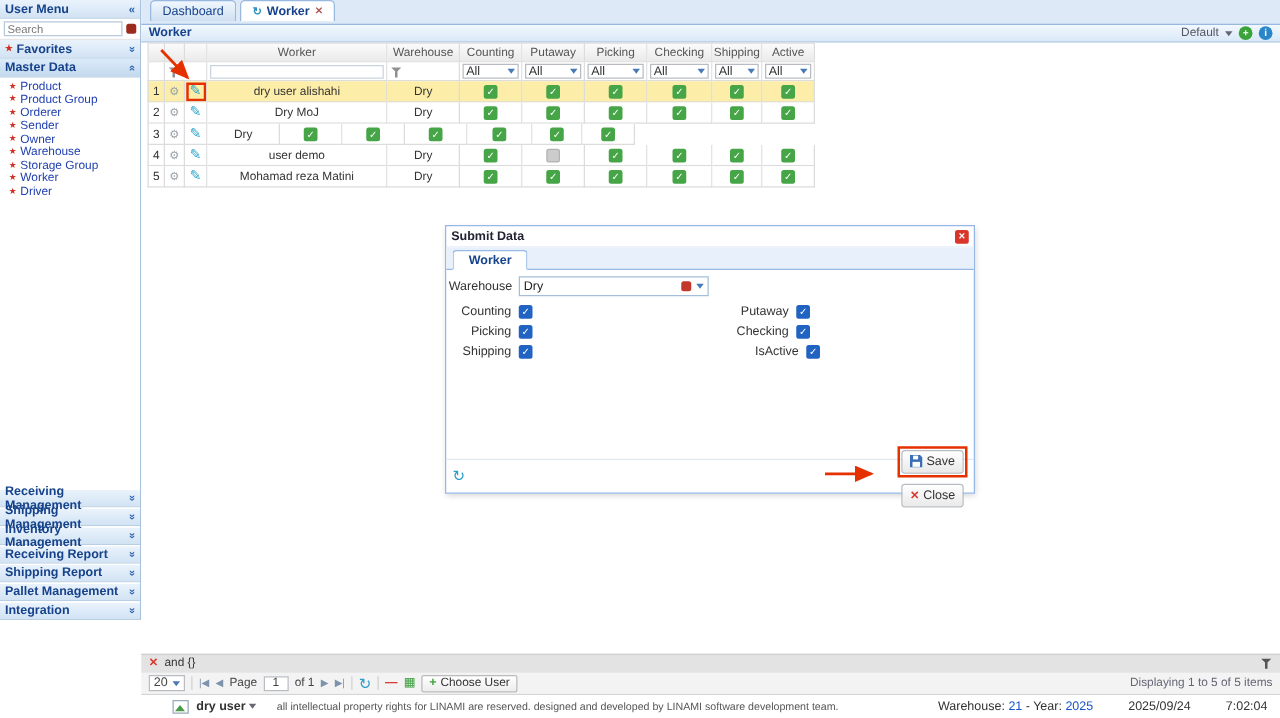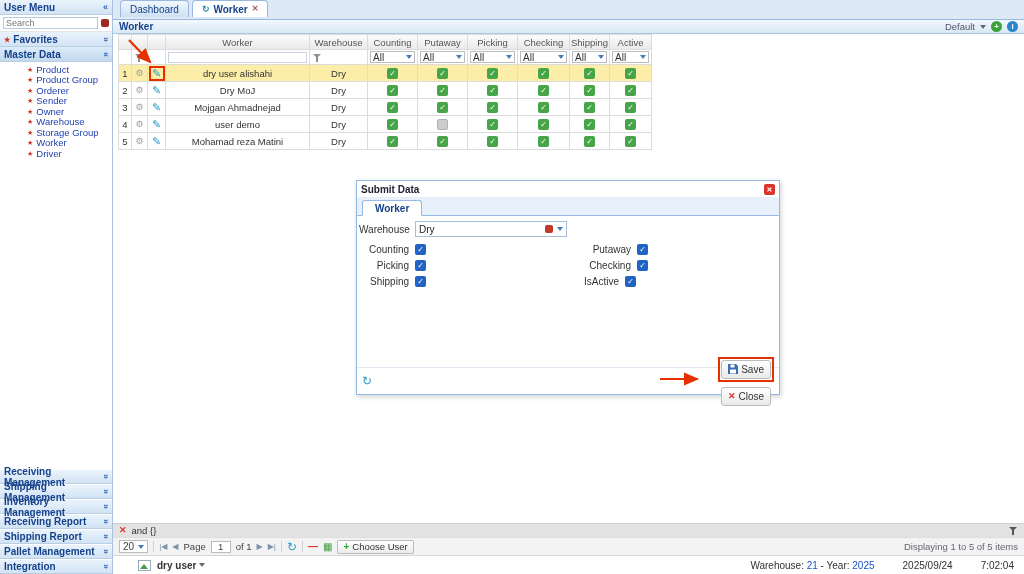--- a/index.html
+++ b/index.html
@@ -1,26 +1,26 @@
 <!DOCTYPE html>
 <html><head>
 <meta charset="utf-8">
 <style>
   * { margin:0; padding:0; box-sizing:border-box; }
   body { width:1024px; height:574px; font-family:"Liberation Sans", sans-serif; background:#fff; overflow:hidden; position:relative; font-size:11px; }
 
   
-  .sidebar { position:absolute; left:0; top:0; width:113px; height:574px; border-right:1px solid #a9c2dd; background:#fff; }
+  .sidebar { position:absolute; left:0; top:0; width:113px; height:496px; border-right:1px solid #a9c2dd; background:#fff; }
   .sb-hd { height:15px; background:linear-gradient(#eaf3fc,#d2e3f4); border-bottom:1px solid #b9cfe4; display:flex; align-items:center; justify-content:space-between; padding:0 4px; color:#15428b; font-weight:bold; font-size:10px; }
   .chev { color:#2b62b0; font-weight:bold; font-size:9px; line-height:1; }
   .rot90 { display:inline-block; transform:rotate(90deg); }
   .sb-search { height:17px; display:flex; align-items:center; gap:3px; padding:1px 3px; border-bottom:1px solid #e6e6e6; }
   .sb-search input { flex:1; height:12px; border:1px solid #b7c9da; font-size:9px; padding:0 2px; color:#333; min-width:0; font-family:inherit; }
   .search-ic { width:8px; height:8px; background:#9c2b1e; border-radius:2px; flex:0 0 auto; }
-  .sb-items { padding:2px 0;margin-left:20px; }
+  .sb-items { padding:2px 0; }
   .sb-item { display:flex; align-items:center; gap:3px; padding-left:7px; height:10.5px; font-size:9.5px; color:#1f3fae; cursor:pointer; white-space:nowrap; }
   .star { color:#cc3322; font-size:7px; line-height:1; }
   .sb-bottom { position:absolute; bottom:0; left:0; right:0; }
   .sb-bottom .sb-hd { border-top:1px solid #fff; }
 
   
   .main { position:absolute; left:113px; top:0; width:911px; height:574px; background:#fff; }
   .tabbar { height:20px; background:#dde9f6; border-bottom:1px solid #98b8e0; display:flex; align-items:flex-start; padding-left:7px; gap:3px; }
   .tab { height:17px; padding:0 9px; border:1px solid #98b8e0; border-bottom:none; border-radius:4px 4px 0 0; display:flex; align-items:center; gap:4px; font-size:10px; color:#15428b; background:linear-gradient(#f0f7fe,#cfe0f1); cursor:pointer; }
   .tab.active { background:#fff; font-weight:bold; }
@@ -346,21 +346,20 @@
     </div>
 
     <div class="grow trow">
       <div class="cell dcell c1">3</div>
       <div class="cell dcell c2">
           <span class="gear">⚙</span>
         </div>
       <div class="cell dcell c3">
           <span class="pencil">✎</span>
         </div>
-      <div class="cell dcell c4">Mojgan Ahmadnejad</div>
       <div class="cell dcell c5">Dry</div>
       <div class="cell dcell c6">
           <span class="cb" data-state="on"></span>
         </div>
       <div class="cell dcell c7">
           <span class="cb" data-state="on"></span>
         </div>
       <div class="cell dcell c8">
           <span class="cb" data-state="on"></span>
         </div>
@@ -466,20 +465,21 @@
       </span>
     <span class="pager-status">Displaying 1 to 5 of 5 items</span>
   </div>
 
   <div class="statusbar">
     <span class="img-ic"></span>
     <span class="user-name">
         <span>dry user</span>
         <span class="caret-dn"></span>
       </span>
+    <span class="copyright">all intellectual property rights for LINAMI are reserved. designed and developed by LINAMI software development team.</span>
     <span class="sb-right">
       <span>
         <span>Warehouse:</span>
         <span class="blue-val">21</span>
         <span>- Year:</span>
         <span class="blue-val">2025</span>
       </span>
       <span>2025/09/24</span>
       <span>7:02:04</span>
     </span>
@@ -517,21 +517,21 @@
       <span class="cb blue" data-state="on"></span>
     </div>
     <div class="frow" style="top:44px; left:222px;">
       <span class="flabel w52">Checking</span>
       <span class="cb blue" data-state="on"></span>
     </div>
     <div class="frow" style="top:60px; left:2px;">
       <span class="flabel w50">Shipping</span>
       <span class="cb blue" data-state="on"></span>
     </div>
-    <div class="frow" style="top:60px; left:210px;justify-content:center;">
+    <div class="frow" style="top:60px; left:230px;justify-content:center;">
       <span class="flabel w52">IsActive</span>
       <span class="cb blue" data-state="on"></span>
     </div>
   </div>
   <div class="dlg-ft">
     <span class="refresh-ic">↻</span>
     <span class="ft-right">
       <span class="anno-box">
         <span class="btn">
           <svg width="10" height="10" viewBox="0 0 10 10">

